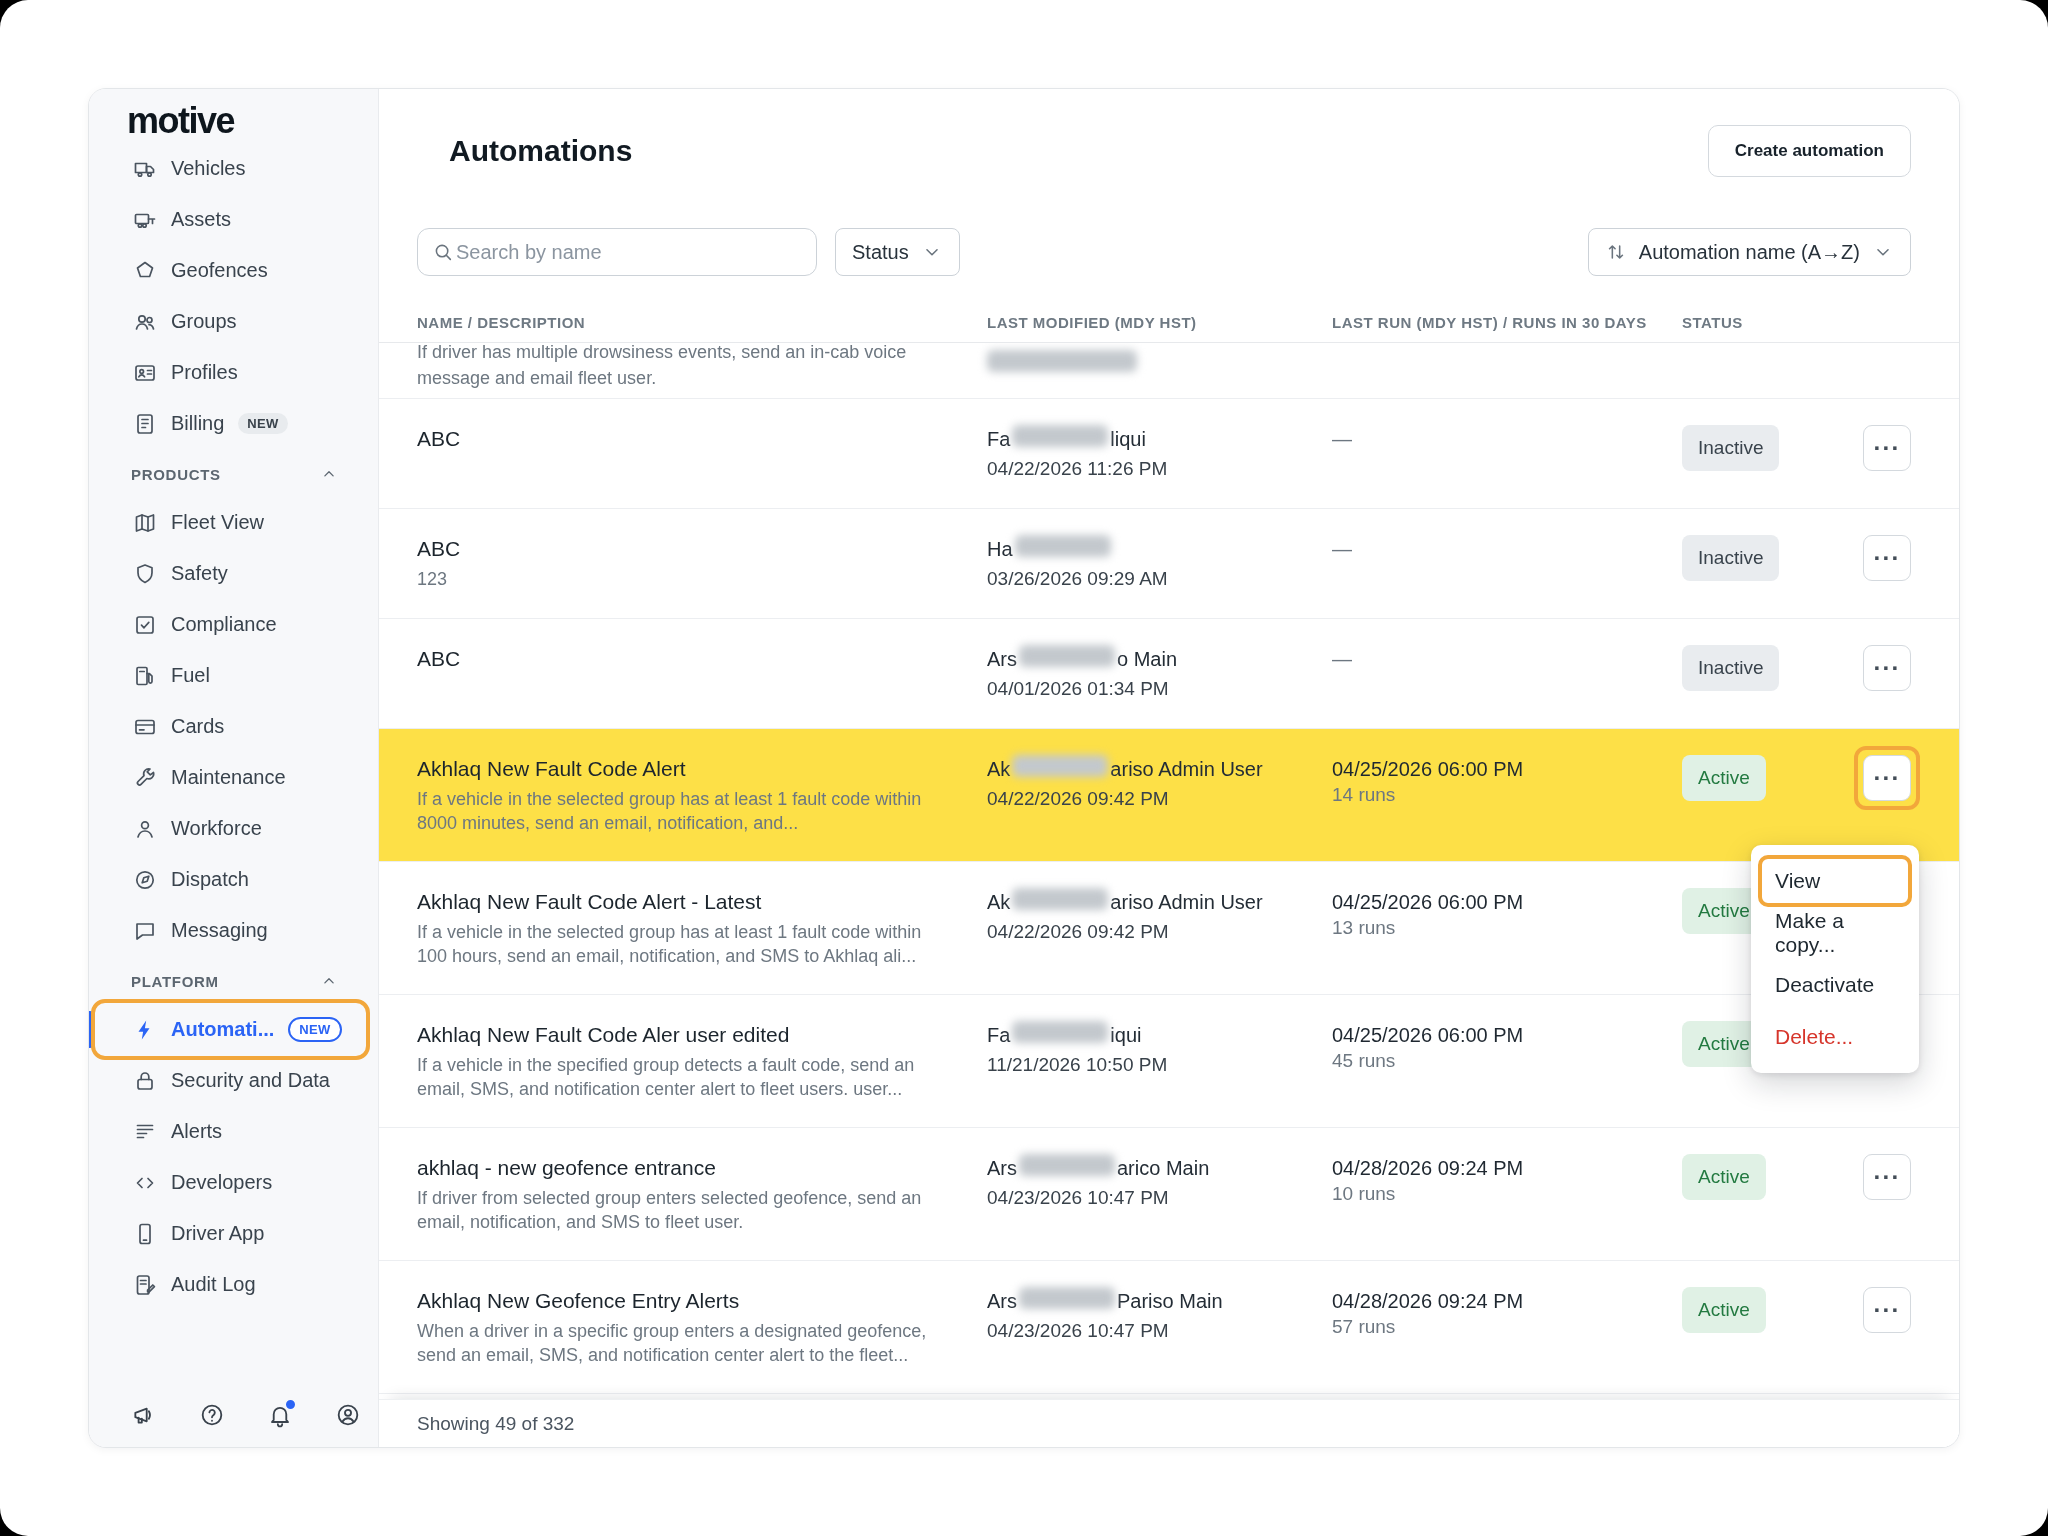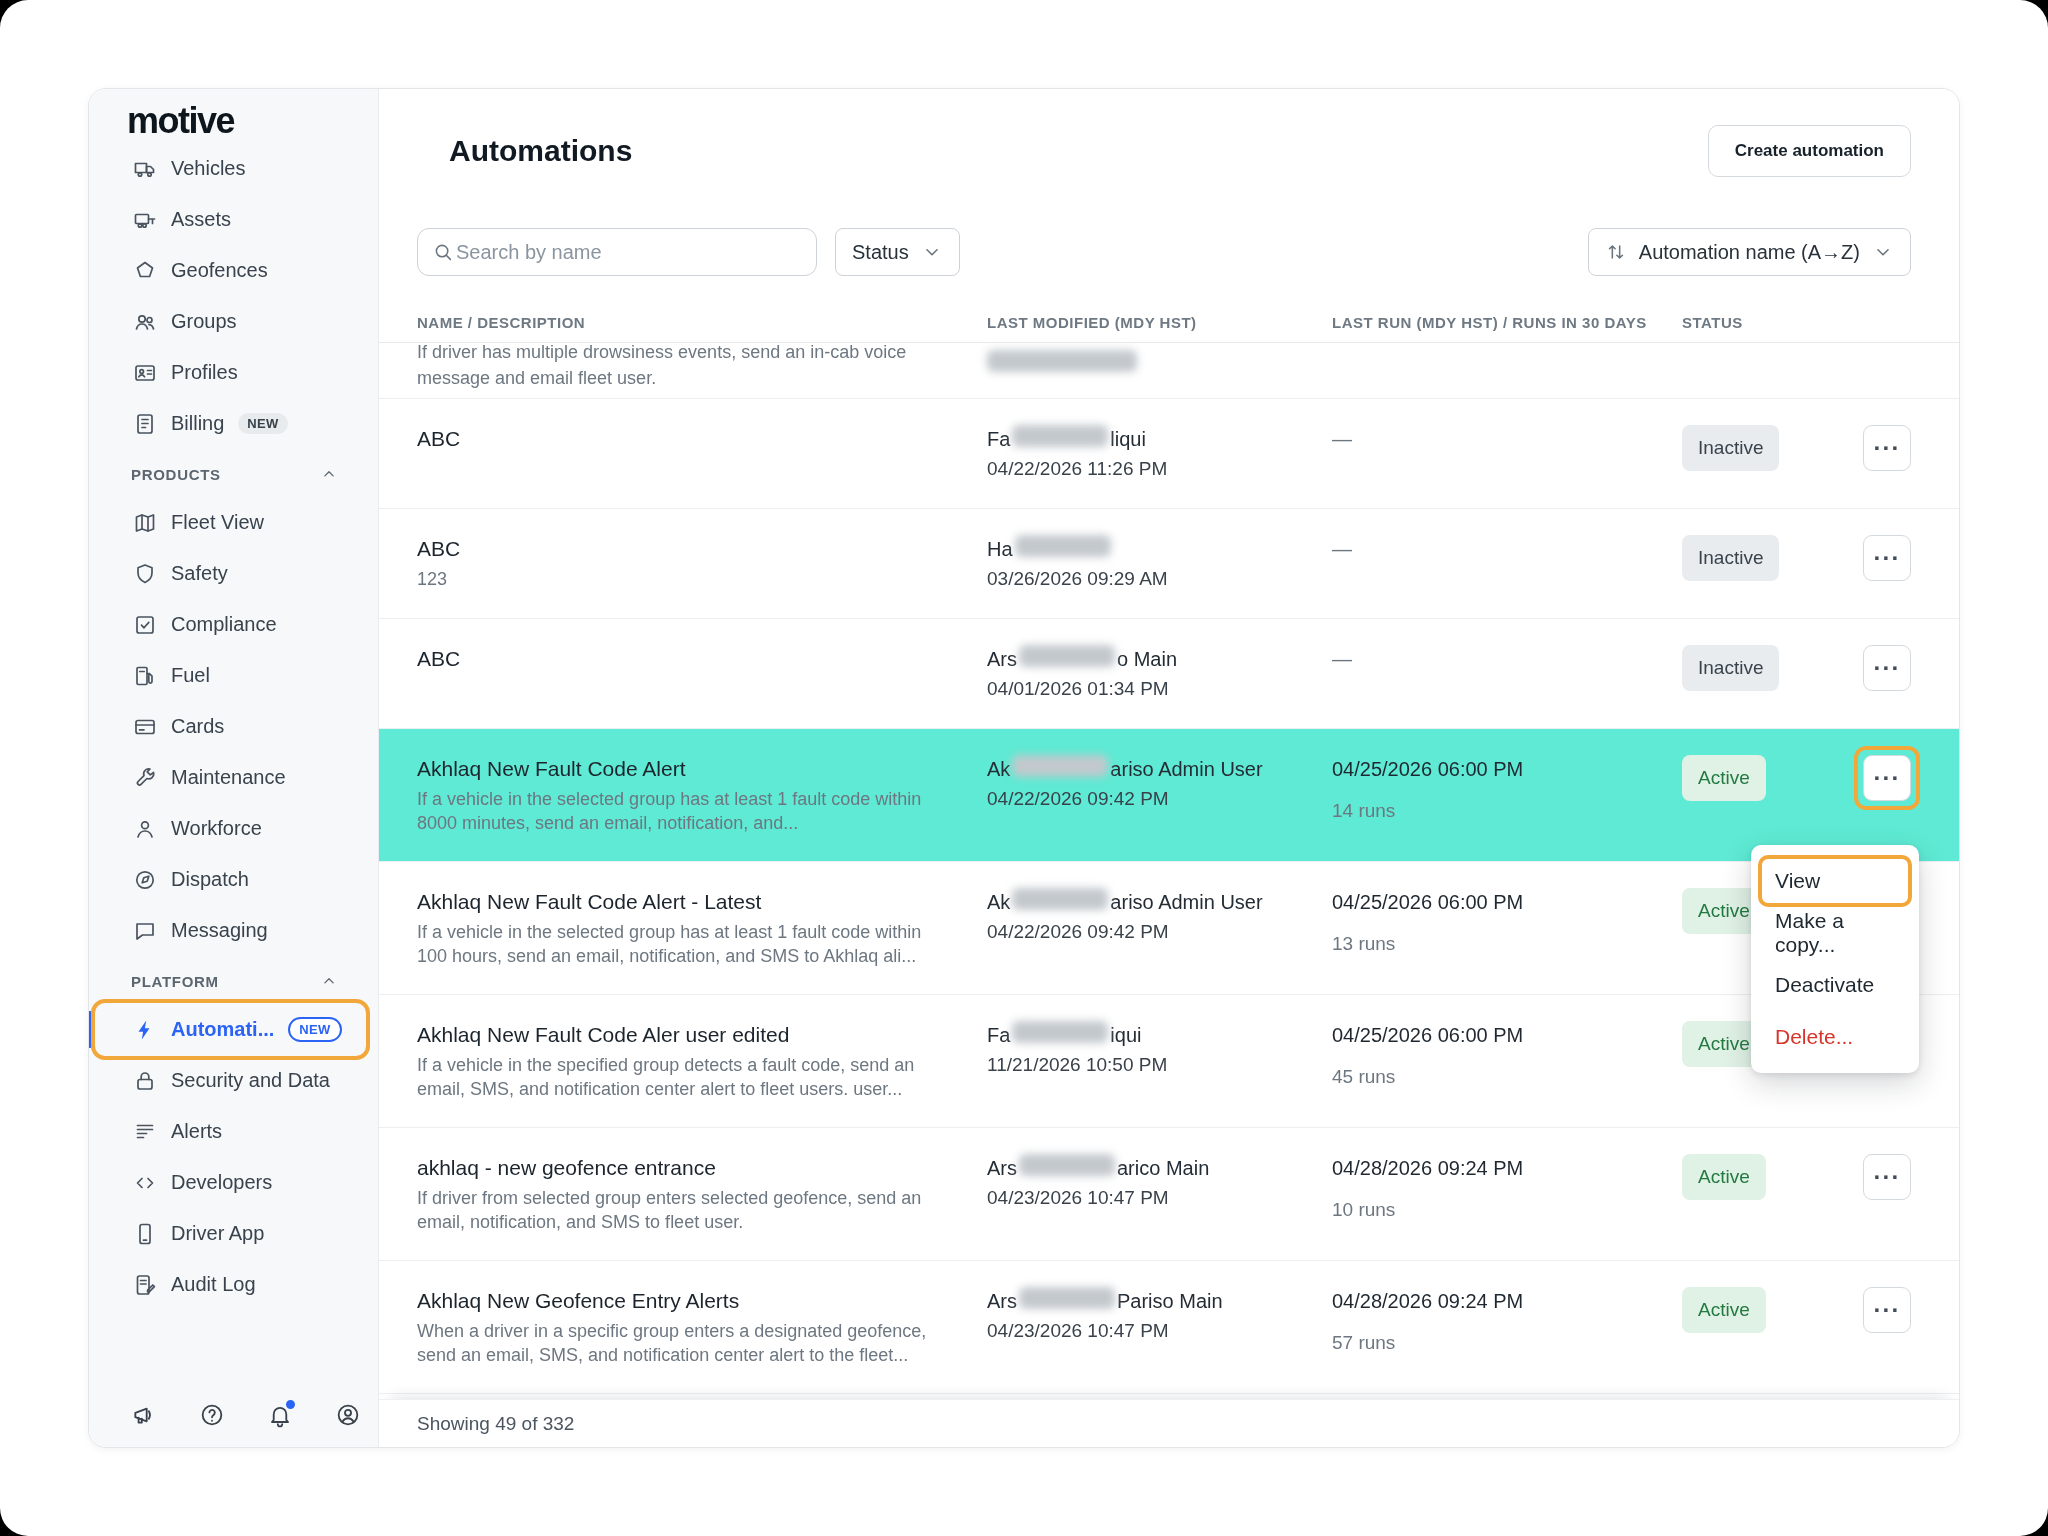--- a/index.html
+++ b/index.html
@@ -42,28 +42,28 @@
   .search-box { width:400px; height:48px; border:1px solid #ccd2d8; border-radius:12px; display:flex; align-items:center; padding:0 14px; gap:2px; background:#fff; }
   .tool-icon { width:22px; height:22px; color:#6a747e; display:inline-flex; flex:none; }
   .tool-icon svg { width:100%; height:100%; }
   .search-box input { border:none; outline:none; flex:1; font-size:20px; color:#28323b; background:transparent; font-family:inherit; }
   .search-box input::placeholder { color:#8b95a0; }
   .select-box { height:48px; border:1px solid #ccd2d8; border-radius:8px; display:flex; align-items:center; gap:12px; padding:0 16px; font-size:20px; color:#28323b; background:#fff; cursor:pointer; }
   .toolbar-right { margin-left:auto; }
   .thead { flex:none; margin-top:20px; height:40px; display:grid; grid-template-columns:570px 345px 350px 180px 1fr; padding:0 48px 0 38px; align-items:center; border-bottom:1px solid #e7e9ec; color:#6e7983; font-size:15px; font-weight:700; letter-spacing:.5px; }
   .rows { flex:1; overflow:hidden; position:relative; }
   .trow { display:grid; grid-template-columns:570px 345px 350px 180px 1fr; padding:26px 48px 26px 38px; border-bottom:1px solid #eceef1; align-items:start; position:relative; }
-  .trow.hl { background:#5eead4; }
+  .trow.hl { background:#fde047; }
   .rname { font-size:21px; color:#1c252d; line-height:28px; }
   .rdesc { font-size:18px; color:#6d7781; line-height:24px; max-width:512px; margin-top:4px; }
   .who { font-size:20px; color:#242d36; line-height:28px; display:flex; align-items:flex-start; gap:2px; white-space:nowrap; }
   .redact { display:inline-block; width:96px; height:22px; border-radius:6px; background:#c3c8cd; filter:blur(4px); }
   .when { font-size:19px; color:#39424b; line-height:26px; margin-top:3px; }
   .run-date { font-size:20px; color:#1f2831; line-height:28px; }
-  .run-count { font-size:19px; color:#6d7781; margin-top:17px; }
+  .run-count { font-size:19px; color:#6d7781; margin-top:1px; }
   .dash { font-size:20px; color:#6d7781; line-height:28px; }
   .pill { display:inline-block; padding:11px 16px; border-radius:8px; font-size:19px; line-height:24px; }
   .pill.active { background:#e0f1e5; color:var(--green); }
   .pill.inactive { background:#e9ecef; color:#39434c; }
   .c-actions { justify-self:end; position:relative; }
   .btn-dots { width:48px; height:46px; border:1px solid #d4d9de; border-radius:9px; background:#fff; color:#434d57; font-size:24px; font-weight:700; letter-spacing:1px; line-height:1; display:flex; align-items:center; justify-content:center; font-family:inherit; cursor:pointer; }
   .ann-ring { position:absolute; border:4px solid var(--ann); border-radius:12px; pointer-events:none; z-index:6; }
   .ring-nav { left:2px; right:8px; top:-5px; bottom:-5px; border-radius:14px; }
   .ring-dots { left:-9px; right:-9px; top:-9px; bottom:-9px; }
   .ring-view { inset:0 3px; border-radius:10px; }

